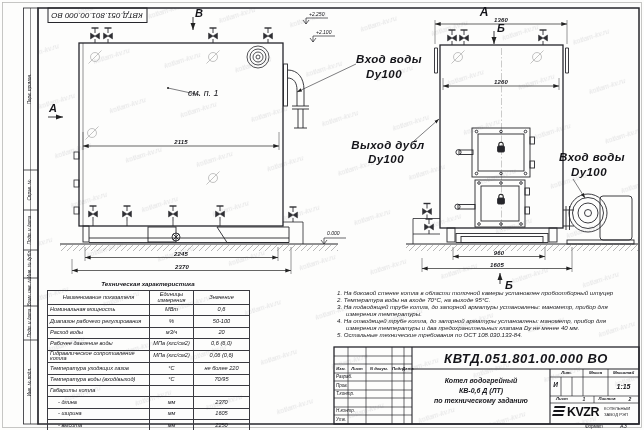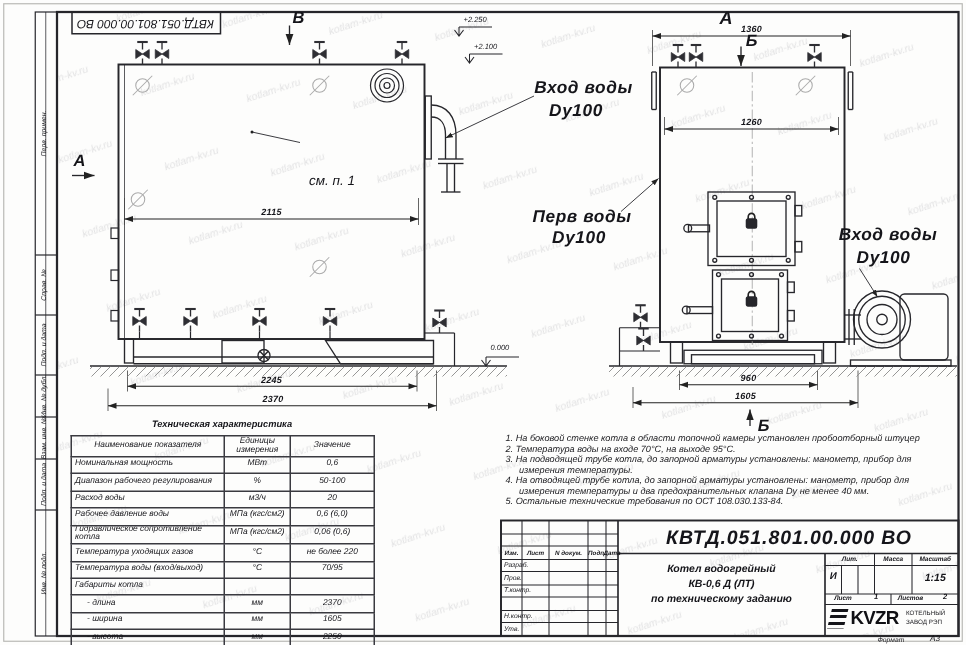--- a/index.html
+++ b/index.html
@@ -321,38 +321,38 @@
 <div class="t r90 sm" style="left:30px;top:89px;font-size:4.6px;">Перв. примен.</div>
 <div class="t r90 sm" style="left:30px;top:190px;font-size:4.6px;">Справ. №</div>
 <div class="t r90 sm" style="left:30px;top:230px;font-size:4.6px;">Подп. и дата</div>
 <div class="t r90 sm" style="left:30px;top:264px;font-size:4.6px;">Инв. № дубл.</div>
 <div class="t r90 sm" style="left:30px;top:292px;font-size:4.6px;">Взам. инв. №</div>
 <div class="t r90 sm" style="left:30px;top:323px;font-size:4.6px;">Подп. и дата</div>
 <div class="t r90 sm" style="left:30px;top:382px;font-size:4.6px;">Инв. № подл.</div>
 
 <div class="t tc mk" style="left:199px;top:13px;">В</div>
 <div class="t tc mk" style="left:53px;top:108px;">А</div>
-<div class="t tw" style="left:206px;top:93px;font-size:9px;margin-top:28px;">см. п. 1</div>
+<div class="t tw" style="left:188px;top:93px;font-size:9px;">см. п. 1</div>
 <div class="t tc dim" style="left:181px;top:142px;">2115</div>
 <div class="t tc dim" style="left:181px;top:253.5px;">2245</div>
 <div class="t tc dim" style="left:182px;top:266.5px;">2370</div>
 <div class="t tw sm" style="left:309px;top:14px;">+2.250</div>
 <div class="t tw sm" style="left:316px;top:32px;">+2.100</div>
 <div class="t tw sm" style="left:327px;top:233px;">0.000</div>
 <div class="t tc big" style="left:389px;top:60px;">Вход воды</div>
 <div class="t tc big" style="left:384px;top:75px;">Dy100</div>
 
 <div class="t tc mk" style="left:484px;top:12px;font-size:12px;">А</div>
 <div class="t tc mk" style="left:501px;top:28px;">Б</div>
 <div class="t tc mk" style="left:509px;top:285px;">Б</div>
 <div class="t tc dim" style="left:501px;top:20px;">1360</div>
 <div class="t tc dim" style="left:501px;top:82px;">1260</div>
 <div class="t tc dim" style="left:499px;top:252.5px;">960</div>
 <div class="t tc dim" style="left:497px;top:264.5px;">1605</div>
-<div class="t tc big" style="left:388px;top:146px;">Перв воды</div>
+<div class="t tc big" style="left:388px;top:146px;">Выход дубл</div>
 <div class="t tc big" style="left:386px;top:160px;">Dy100</div>
 <div class="t tc big" style="left:592px;top:158px;">Вход воды</div>
 <div class="t tc big" style="left:589px;top:173px;">Dy100</div>
 
 <div class="notes">
   <div class="note">1. На боковой стенке котла в области топочной камеры установлен пробоотборный штуцер</div>
   <div class="note">2. Температура воды на входе 70°С, на выходе 95°С.</div>
   <div class="note">3. На подводящей трубе котла, до запорной арматуры установлены: манометр, прибор для измерения температуры.</div>
   <div class="note">4. На отводящей трубе котла, до запорной арматуры установлены: манометр, прибор для измерения температуры и два предохранительных клапана Dу не менее 40 мм.</div>
   <div class="note">5. Остальные технические требования по ОСТ 108.030.133-84.</div>

